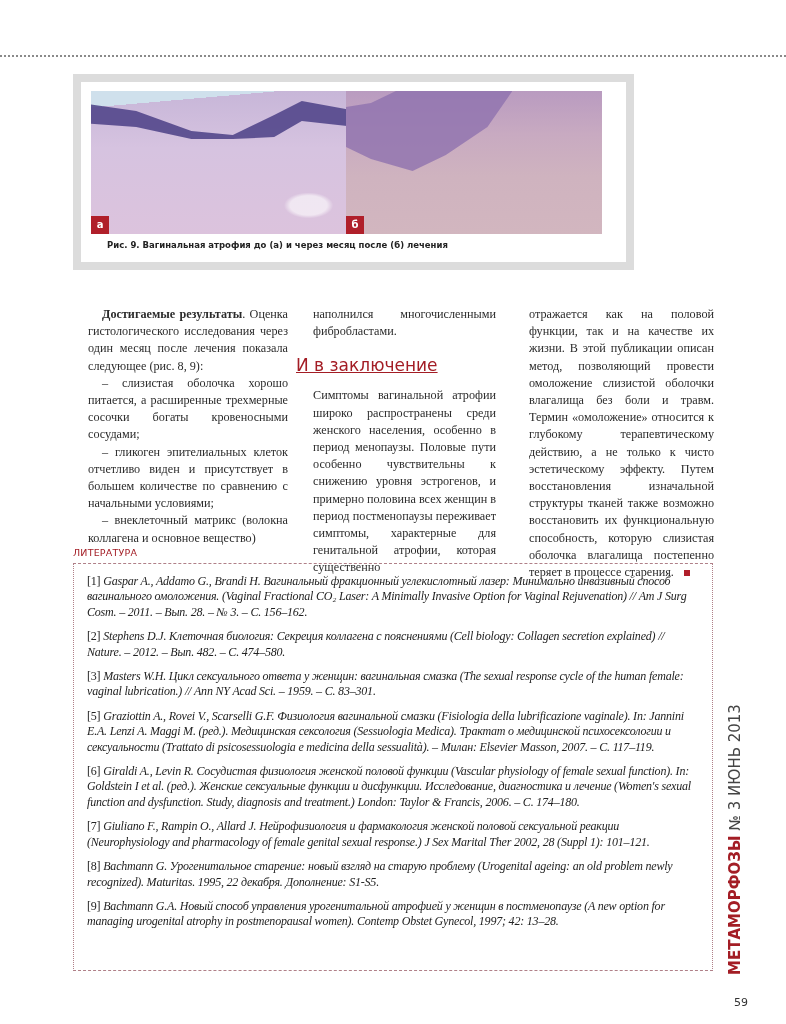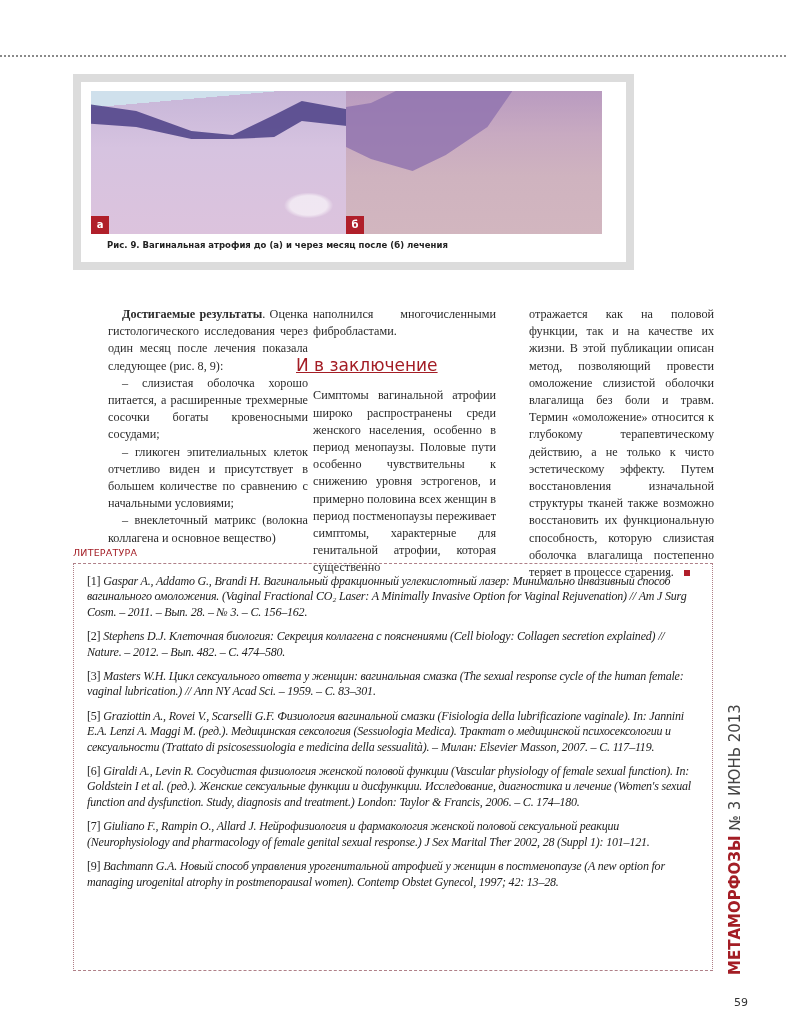--- a/index.html
+++ b/index.html
@@ -49,21 +49,21 @@
     font-size: 10px; font-weight: bold; text-align: center; line-height: 18px;
   }
   .figure-caption {
     position: absolute; left: 10px; top: 158px;
     font-family: "DejaVu Sans", sans-serif; font-size: 8.5px; color: #222; font-weight: 600; padding-left: 16px;
   }
   .col {
     position: absolute; top: 306px; width: 200px;
     font-size: 12.2px; line-height: 17.2px; text-align: justify; hyphens: auto;
   }
-  .col1 { left: 108px; }
+  .col1 { left: 88px; }
   .col2 { left: 296px; width: 200px; }
   .col3 { left: 512px; width: 202px; }
   .col p { margin: 0; text-indent: 14px; }
   .col p.noindent { text-indent: 0; margin-left: 17px; }
   .col b { font-weight: bold; }
   .section-heading {
     font-family: "DejaVu Sans", sans-serif; font-size: 17px; color: #a31d25;
     margin: 15px 0 12px 0; line-height: 20px; font-weight: normal; text-decoration: underline;
   }
   .end-mark {
@@ -132,18 +132,19 @@
 
 <div class="lit-title">ЛИТЕРАТУРА</div>
 
 <div class="lit-box">
   <div class="ref"><span class="num">[1]</span> <span>Gaspar A., Addamo G., Brandi H. Вагинальный фракционный углекислотный лазер: Минимально инвазивный способ вагинального омоложения. (Vaginal Fractional CO₂ Laser: A Minimally Invasive Option for Vaginal Rejuvenation) // Am J Surg Cosm. – 2011. – Вып. 28. – № 3. – С. 156–162.</span></div>
   <div class="ref"><span class="num">[2]</span> <span>Stephens D.J. Клеточная биология: Секреция коллагена с пояснениями (Cell biology: Collagen secretion explained) // Nature. – 2012. – Вып. 482. – С. 474–580.</span></div>
   <div class="ref"><span class="num">[3]</span> <span>Masters W.H. Цикл сексуального ответа у женщин: вагинальная смазка (The sexual response cycle of the human female: vaginal lubrication.) // Ann NY Acad Sci. – 1959. – С. 83–301.</span></div>
   <div class="ref"><span class="num">[5]</span> <span>Graziottin A., Rovei V., Scarselli G.F. Физиология вагинальной смазки (Fisiologia della lubrificazione vaginale). In: Jannini E.A. Lenzi A. Maggi M. (ред.). Медицинская сексология (Sessuologia Medica). Трактат о медицинской психосексологии и сексуальности (Trattato di psicosessuologia e medicina della sessualità). – Милан: Elsevier Masson, 2007. – С. 117–119.</span></div>
   <div class="ref"><span class="num">[6]</span> <span>Giraldi A., Levin R. Сосудистая физиология женской половой функции (Vascular physiology of female sexual function). In: Goldstein I et al. (ред.). Женские сексуальные функции и дисфункции. Исследование, диагностика и лечение (Women's sexual function and dysfunction. Study, diagnosis and treatment.) London: Taylor &amp; Francis, 2006. – С. 174–180.</span></div>
   <div class="ref"><span class="num">[7]</span> <span>Giuliano F., Rampin O., Allard J. Нейрофизиология и фармакология женской половой сексуальной реакции (Neurophysiology and pharmacology of female genital sexual response.) J Sex Marital Ther 2002, 28 (Suppl 1): 101–121.</span></div>
+  <div class="ref"><span class="num">[8]</span> <span>Bachmann G. Урогенитальное старение: новый взгляд на старую проблему (Urogenital ageing: an old problem newly recognized). Maturitas. 1995, 22 декабря. Дополнение: S1-S5.</span></div>
   <div class="ref"><span class="num">[9]</span> <span>Bachmann G.A. Новый способ управления урогенитальной атрофией у женщин в постменопаузе (A new option for managing urogenital atrophy in postmenopausal women). Contemp Obstet Gynecol, 1997; 42: 13–28.</span></div>
 </div>
 
 <div class="side-text"><span class="brand">МЕТАМОРФОЗЫ</span><span> № 3 ИЮНЬ 2013</span></div>
 
 <div class="page-number">59</div>
 
 </body></html>

